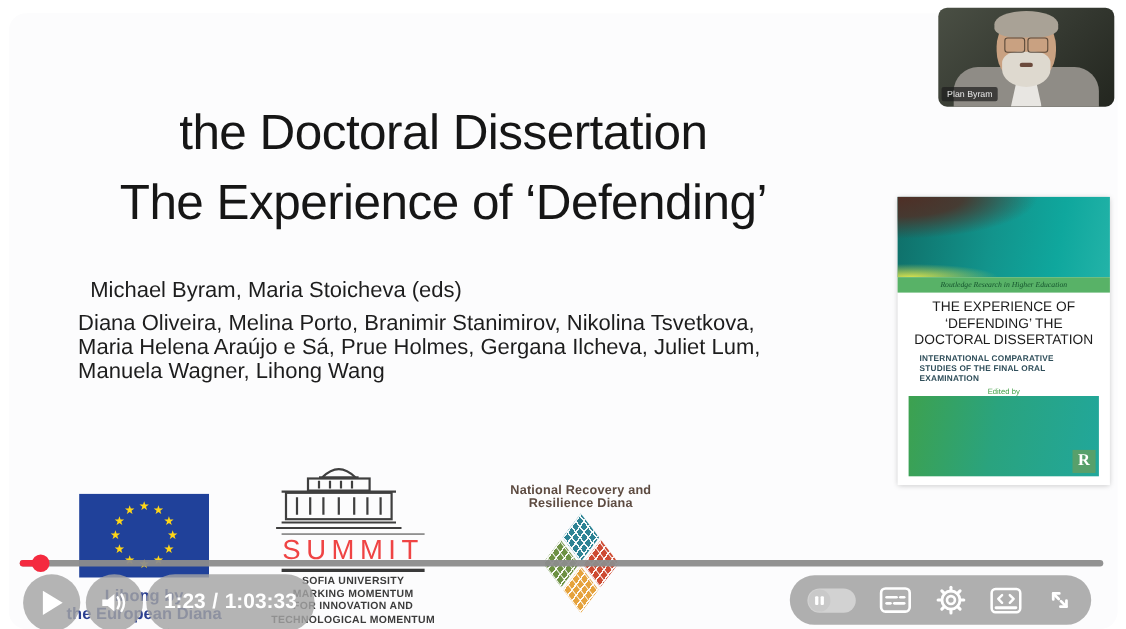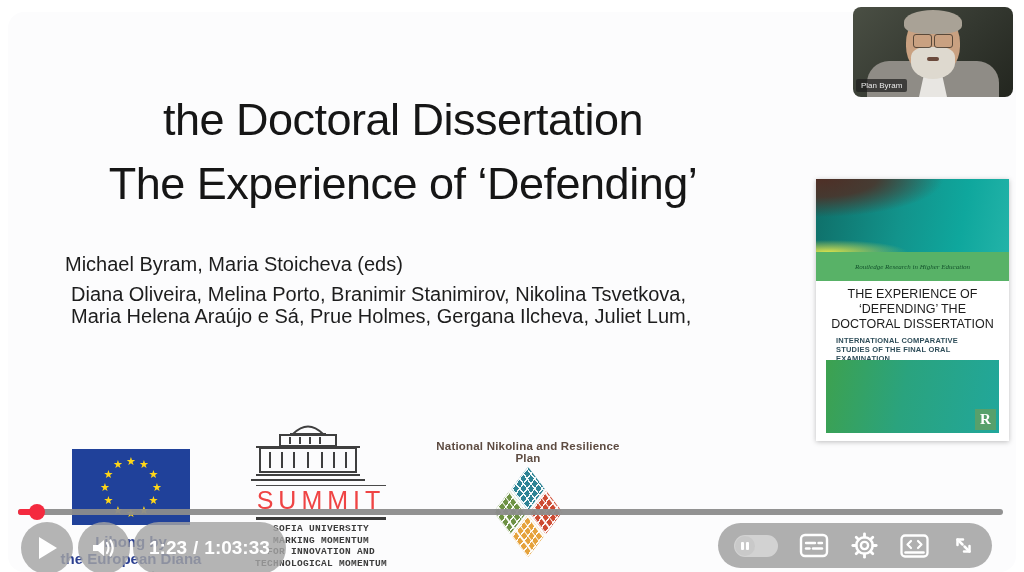--- a/index.html
+++ b/index.html
@@ -7,21 +7,21 @@
               font-family:"Liberation Sans", sans-serif; position:relative; }
 
   
   .slide { position:absolute; left:8px; top:12px; width:1008px; height:560px;
            background:#fcfcfd; border-radius:16px; }
 
   .slide-title { position:absolute; left:30px; top:76px; width:730px;
                  text-align:center; font-size:45px; line-height:64px;
                  font-weight:500; color:#161616; letter-spacing:-0.5px; }
 
-  .editors-line { position:absolute; left:57px; top:241px; font-size:20px;
+  .editors-line { position:absolute; left:74px; top:241px; font-size:20px;
                   color:#1d1d1d; white-space:nowrap; }
   .contributors { position:absolute; left:63px; top:271px; font-size:20px;
                   line-height:22px; color:#1d1d1d; }
   .contributors div { white-space:nowrap; }
 
   
   .eu-block { position:absolute; left:40px; top:437px; width:166px; text-align:center; }
   .eu-flag  { width:118px; height:76px; background:#20419a; margin:0 auto; position:relative; }
   .eu-star  { position:absolute; left:50%; top:50%; width:12px; height:12px; margin:-6px;
               color:#ffd617; font-size:11px; line-height:12px;
@@ -34,21 +34,21 @@
   .eu-star:nth-child(9){--a:240deg} .eu-star:nth-child(10){--a:270deg}
   .eu-star:nth-child(11){--a:300deg}.eu-star:nth-child(12){--a:330deg}
   .eu-funded { margin-top:8px; font-weight:bold; color:#2b3f90; font-size:15px; line-height:17px; }
   .eu-next   { color:#9aa0a6; font-size:14px; margin-top:2px; }
 
   
   .summit-block { position:absolute; left:238px; top:406px; width:150px; text-align:center; }
   .summit-name  { font-family:Liberation Sans, sans-serif; font-size:25px; letter-spacing:5px;
                   color:#ef4444; margin:1px 10px 3px; padding-bottom:2px;
                   border-top:1.5px solid #4a4a4a; border-bottom:3px solid #3a3a3a; }
-  .summit-text  { font-family:Liberation Mono, monospace; font-size:9.5px; font-weight:bold;
+  .summit-text  { font-family:Liberation Sans, sans-serif; font-size:9.5px; font-weight:bold;
                   line-height:11.5px; color:#3c3c3c; letter-spacing:0.3px; }
 
   
   .nrrp-block  { position:absolute; left:425px; top:428px; width:190px; text-align:center; }
   .nrrp-title  { font-size:11.5px; font-weight:bold; color:#5d4b41; letter-spacing:0.2px; }
   .nrrp-scale  { width:96px; height:96px; margin:8px auto 0; transform:scaleX(0.76); }
   .nrrp-diamond{ width:64px; height:64px; margin:16px auto; transform:rotate(45deg);
                  display:grid; grid-template:1fr 1fr / 1fr 1fr; gap:3px; }
   .q { background-image:
         repeating-linear-gradient(0deg,  rgba(255,255,255,.95) 0 1.5px, transparent 1.5px 7px),
@@ -56,21 +56,21 @@
   .q1 { background-color:#2d8394; } .q2 { background-color:#cd4a32; }
   .q3 { background-color:#6d9143; } .q4 { background-color:#e5a23c; }
 
   
   .book { position:absolute; left:808px; top:167px; width:193px; height:262px;
           background:#ffffff; box-shadow:0 1px 5px rgba(0,0,0,.25); }
   .book-img { height:73px; background:
       radial-gradient(120% 95% at 0% 0%, #4f2f26 0%, rgba(79,47,38,.85) 26%, rgba(79,47,38,0) 55%),
       radial-gradient(55% 22% at 6% 100%, #d6e04e 0%, rgba(214,224,78,0) 75%),
       linear-gradient(100deg, #0f6e68 0%, #12948c 45%, #0fa79d 75%, #23b3a8 100%); }
-  .book-band { height:29px; background:#58b267; display:flex; align-items:center;
+  .book-band { height:14px; background:#58b267; display:flex; align-items:center;
                justify-content:center; font-family:"Liberation Serif", serif;
                font-style:italic; font-size:7px; color:#14532d; }
   .book-title { margin-top:6px; text-align:center; font-size:12.5px; font-weight:normal;
                 line-height:15px; color:#1c1c1c; padding:0 10px; }
   .book-sub   { margin-top:4px; font-size:7.5px; font-weight:bold;
                 line-height:9px; color:#2f4e5a; letter-spacing:.2px; padding:0 20px; }
   .book-edited  { margin-top:5px; text-align:center; font-size:7px;  color:#43a047; }
   .book-editors { margin-top:2px; text-align:center; font-size:7.5px; font-weight:bold; color:#43a047; }
   .book-bottom { position:absolute; left:10px; right:10px; bottom:8px; height:73px;
                  background:linear-gradient(100deg,#3da14f 0%, #2aa37e 45%, #21a79b 100%); }
@@ -139,20 +139,21 @@
   <div class="slide-title">
     <div>the Doctoral Dissertation</div>
     <div>The Experience of ‘Defending’</div>
   </div>
 
   <div class="editors-line">Michael Byram, Maria Stoicheva (eds)</div>
 
   <div class="contributors">
     <div>Diana Oliveira, Melina Porto, Branimir Stanimirov, Nikolina Tsvetkova,</div>
     <div>Maria Helena Araújo e Sá, Prue Holmes, Gergana Ilcheva, Juliet Lum,</div>
+    <div>Manuela Wagner, Lihong Wang</div>
   </div>
 
   <div class="eu-block">
     <div class="eu-flag">
       <span class="eu-star"></span>
       <span class="eu-star"></span>
       <span class="eu-star"></span>
       <span class="eu-star"></span>
       <span class="eu-star"></span>
       <span class="eu-star"></span>
@@ -194,21 +195,21 @@
     <div class="summit-name">SUMMIT</div>
     <div class="summit-text">
       <div>SOFIA UNIVERSITY</div>
       <div>MARKING MOMENTUM</div>
       <div>FOR INNOVATION AND</div>
       <div>TECHNOLOGICAL MOMENTUM</div>
     </div>
   </div>
 
   <div class="nrrp-block">
-    <div class="nrrp-title">National Nikolina and Resilience Plan</div>
+    <div class="nrrp-title">National Recovery and Resilience Diana</div>
     <div class="nrrp-scale">
       <div class="nrrp-diamond">
         <div class="q q1"></div>
         <div class="q q2"></div>
         <div class="q q3"></div>
         <div class="q q4"></div>
       </div>
     </div>
 
   </div>

